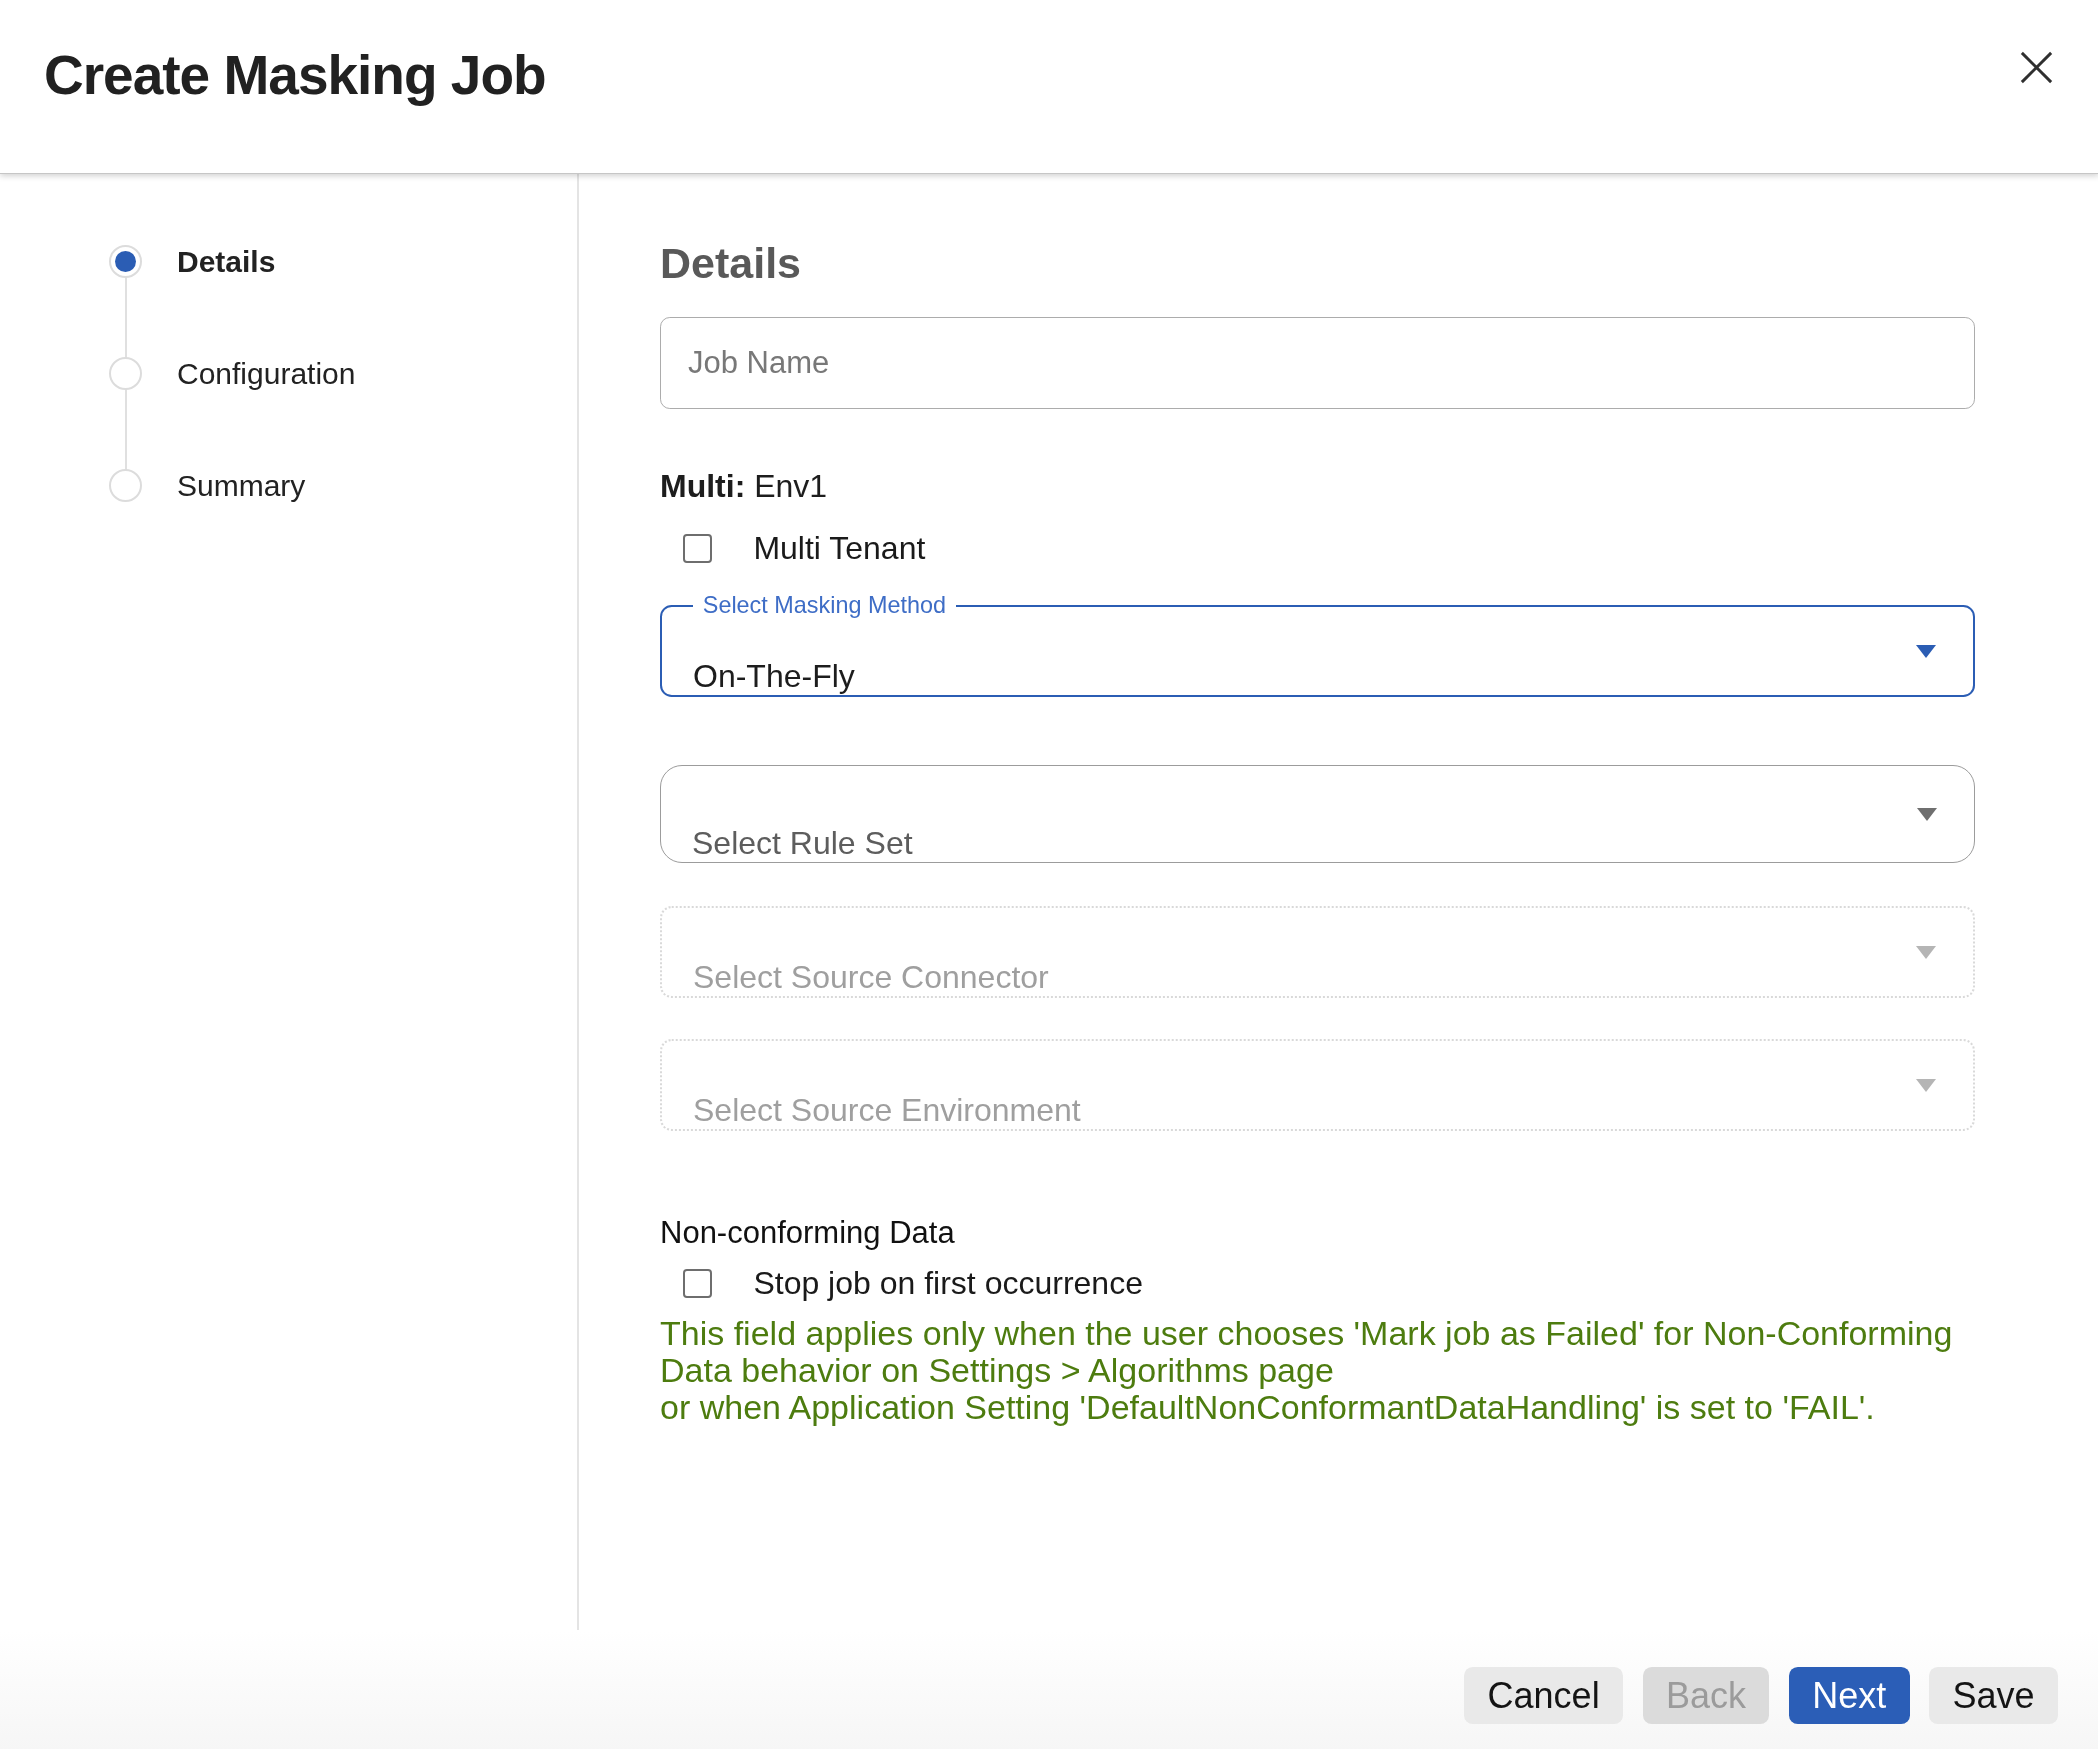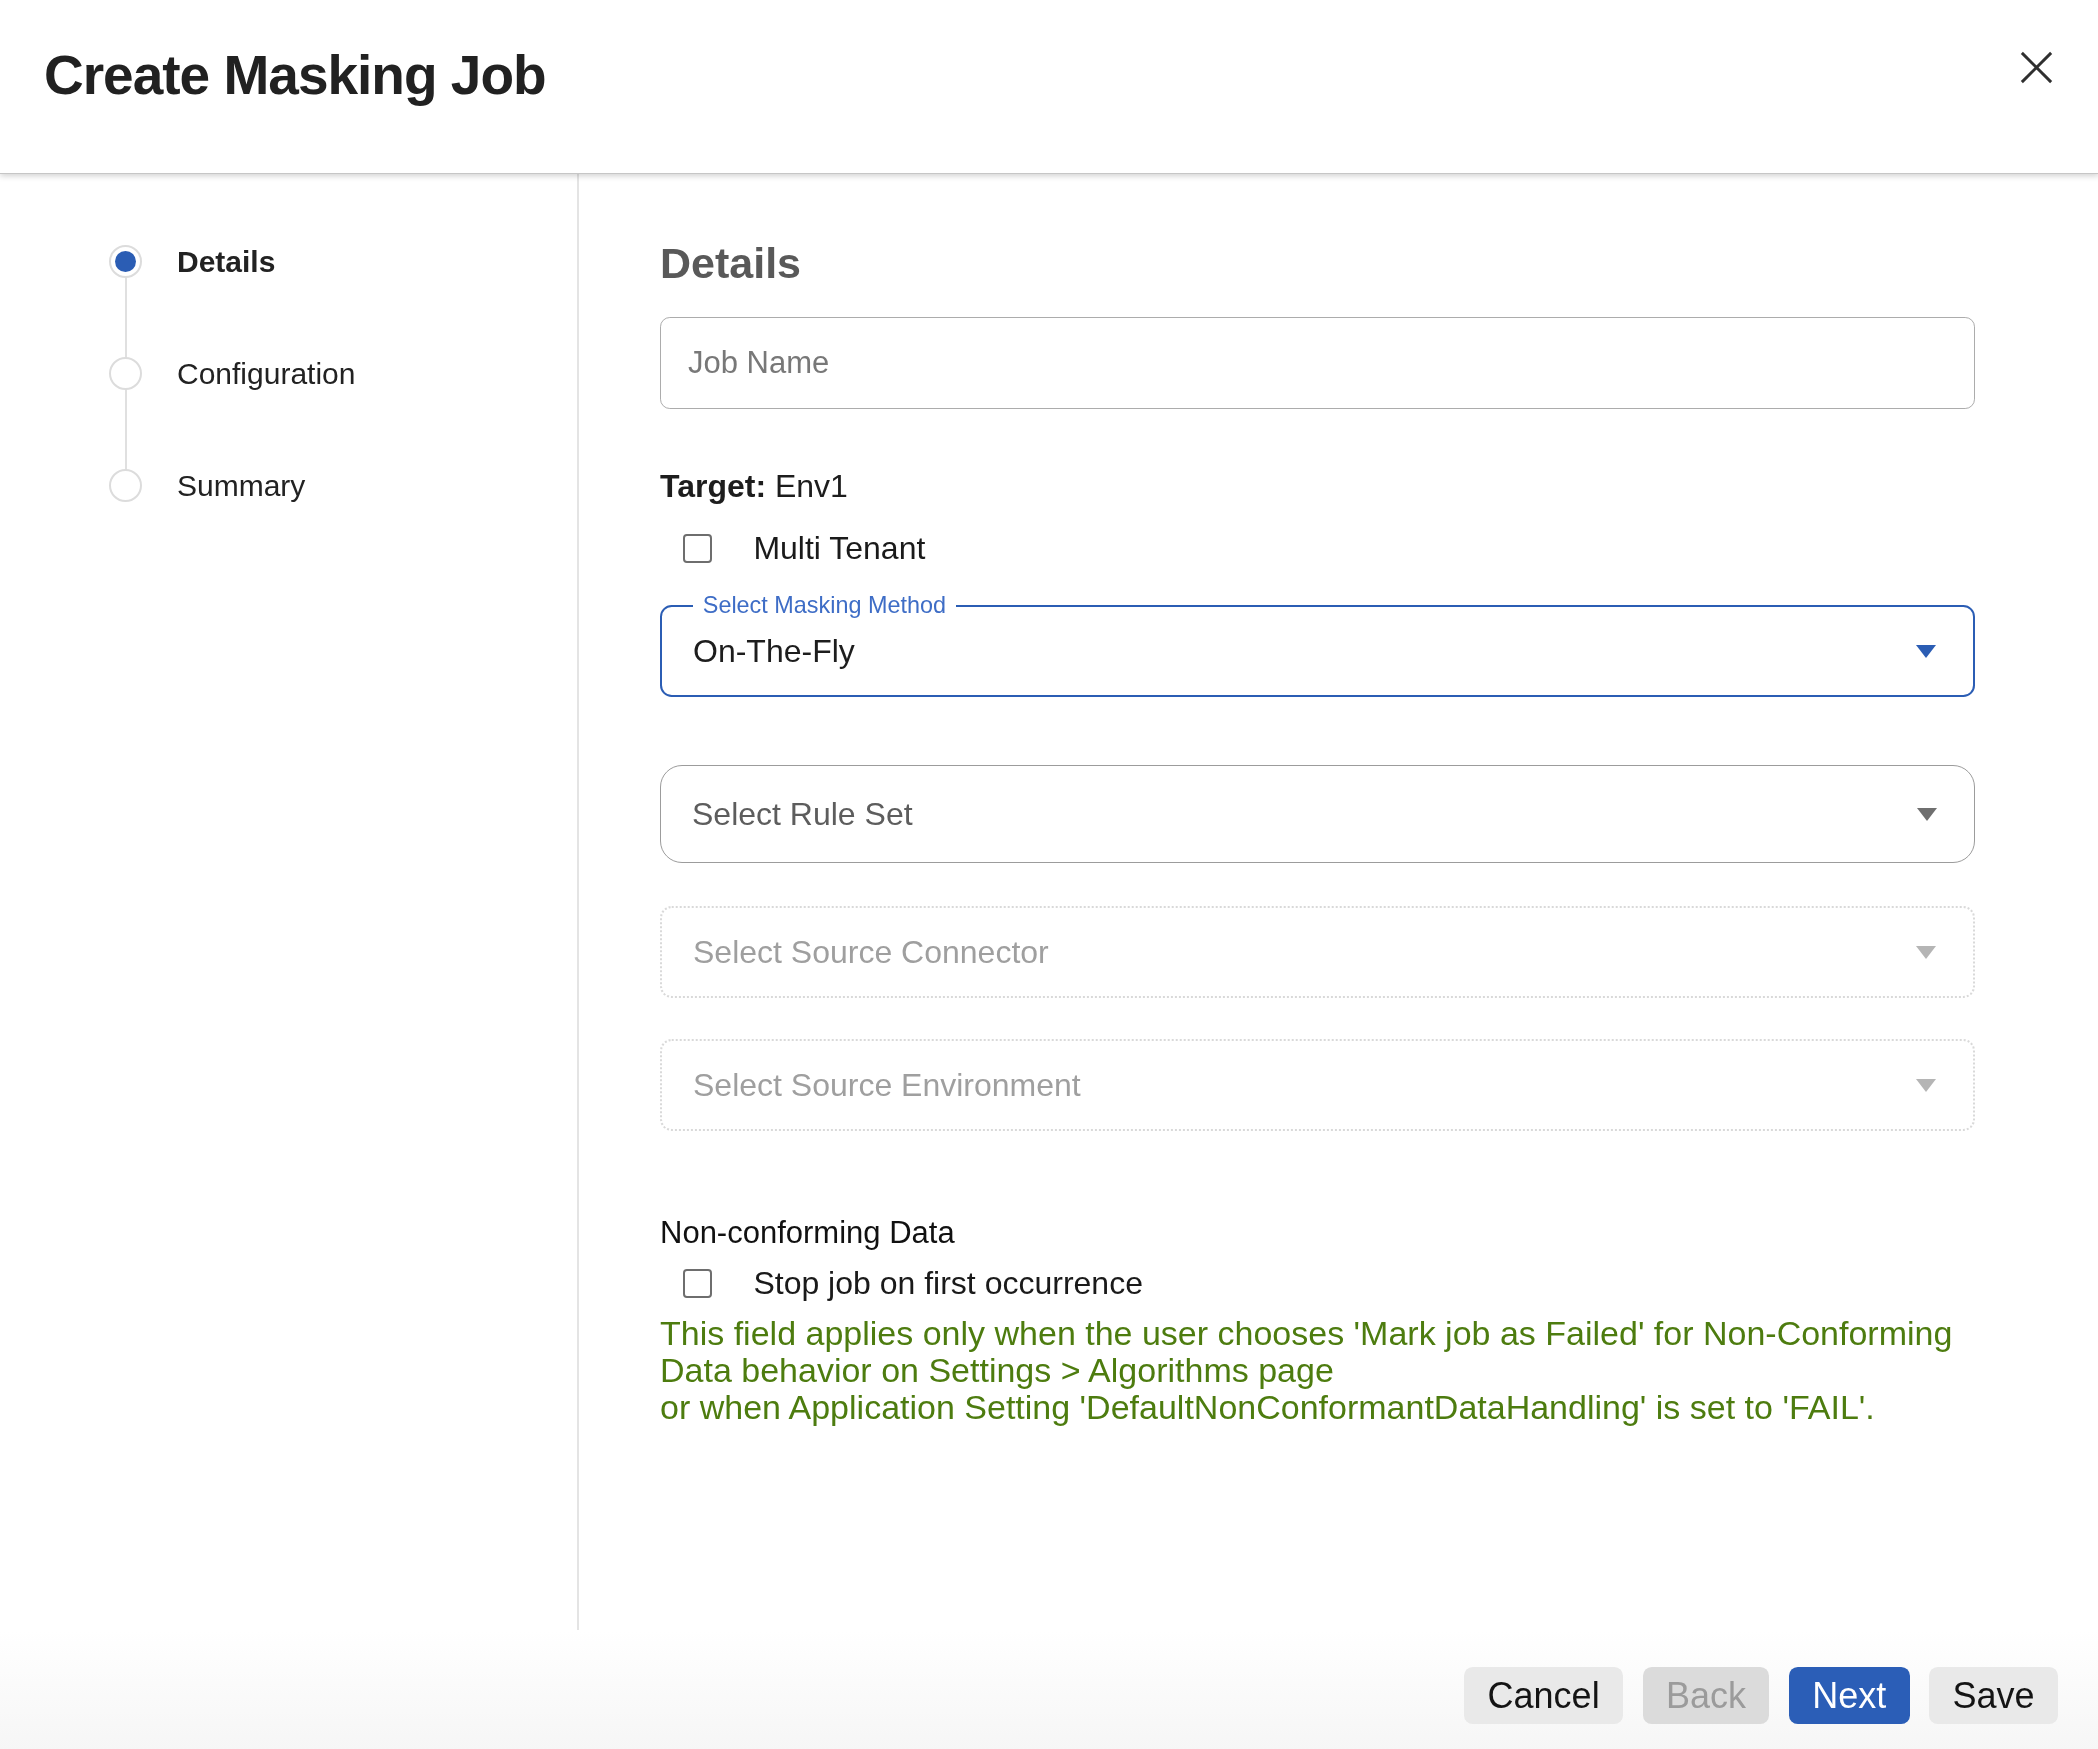--- a/index.html
+++ b/index.html
@@ -140,21 +140,21 @@
   .checkbox-label {
     margin-left: 41px;
     font-size: 32px;
     color: #1a1a1a;
   }
   
   .select-box {
     position: relative;
     width: 100%;
     display: flex;
-    align-items: center;
+    align-items: flex-end;
     background: #fff;
     cursor: pointer;
   }
   .select-box .select-value {
     padding-left: 31px;
     font-size: 32px;
   }
   .select-focused {
     margin-top: 38px;
     height: 92px;
@@ -284,21 +284,21 @@
       </div>
     </div>
   </div>
 
   <div class="content">
     <div class="content-heading">Details</div>
 
     <input class="text-input" type="text" placeholder="Job Name" style="">
 
     <div class="target-row">
-      <span class="target-label">Target:</span>
+      <span class="target-label">Multi:</span>
       <span>Env1</span>
     </div>
 
     <div class="checkbox-row">
       <div class="checkbox"></div>
       <div class="checkbox-label">Multi Tenant</div>
     </div>
 
     <div class="select-box select-focused">
       <span class="float-label">Select Masking Method</span>

